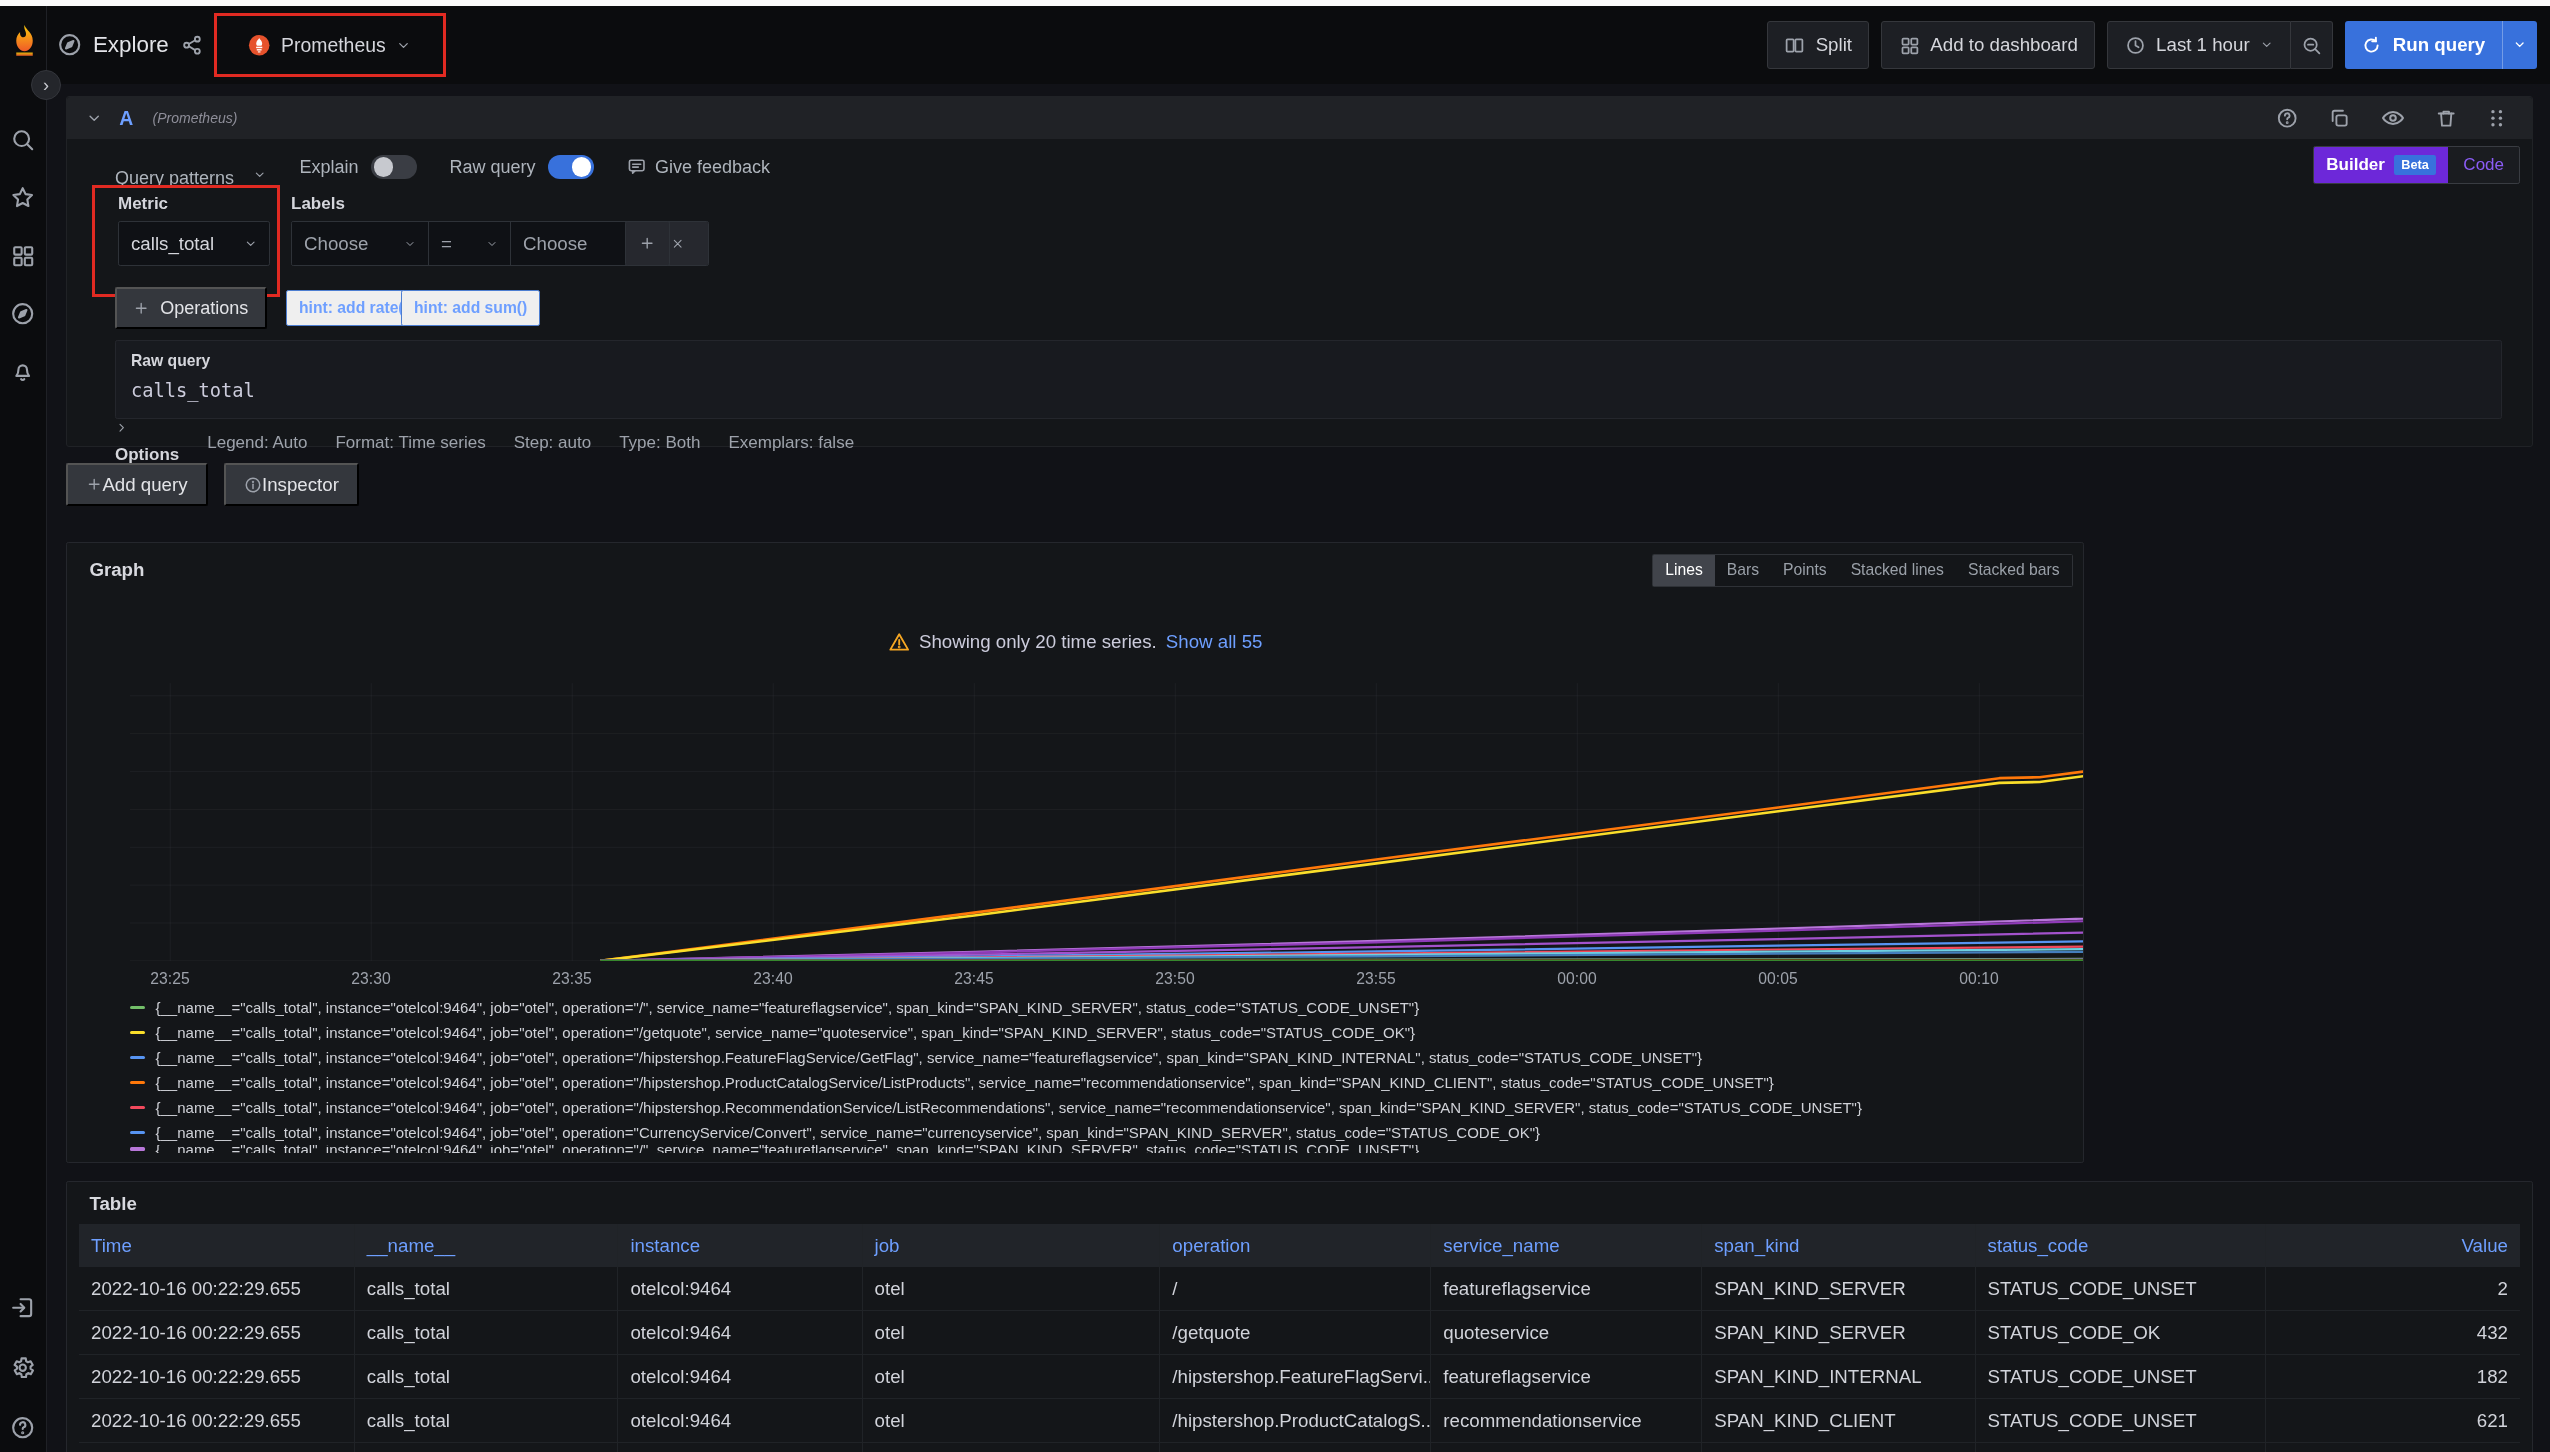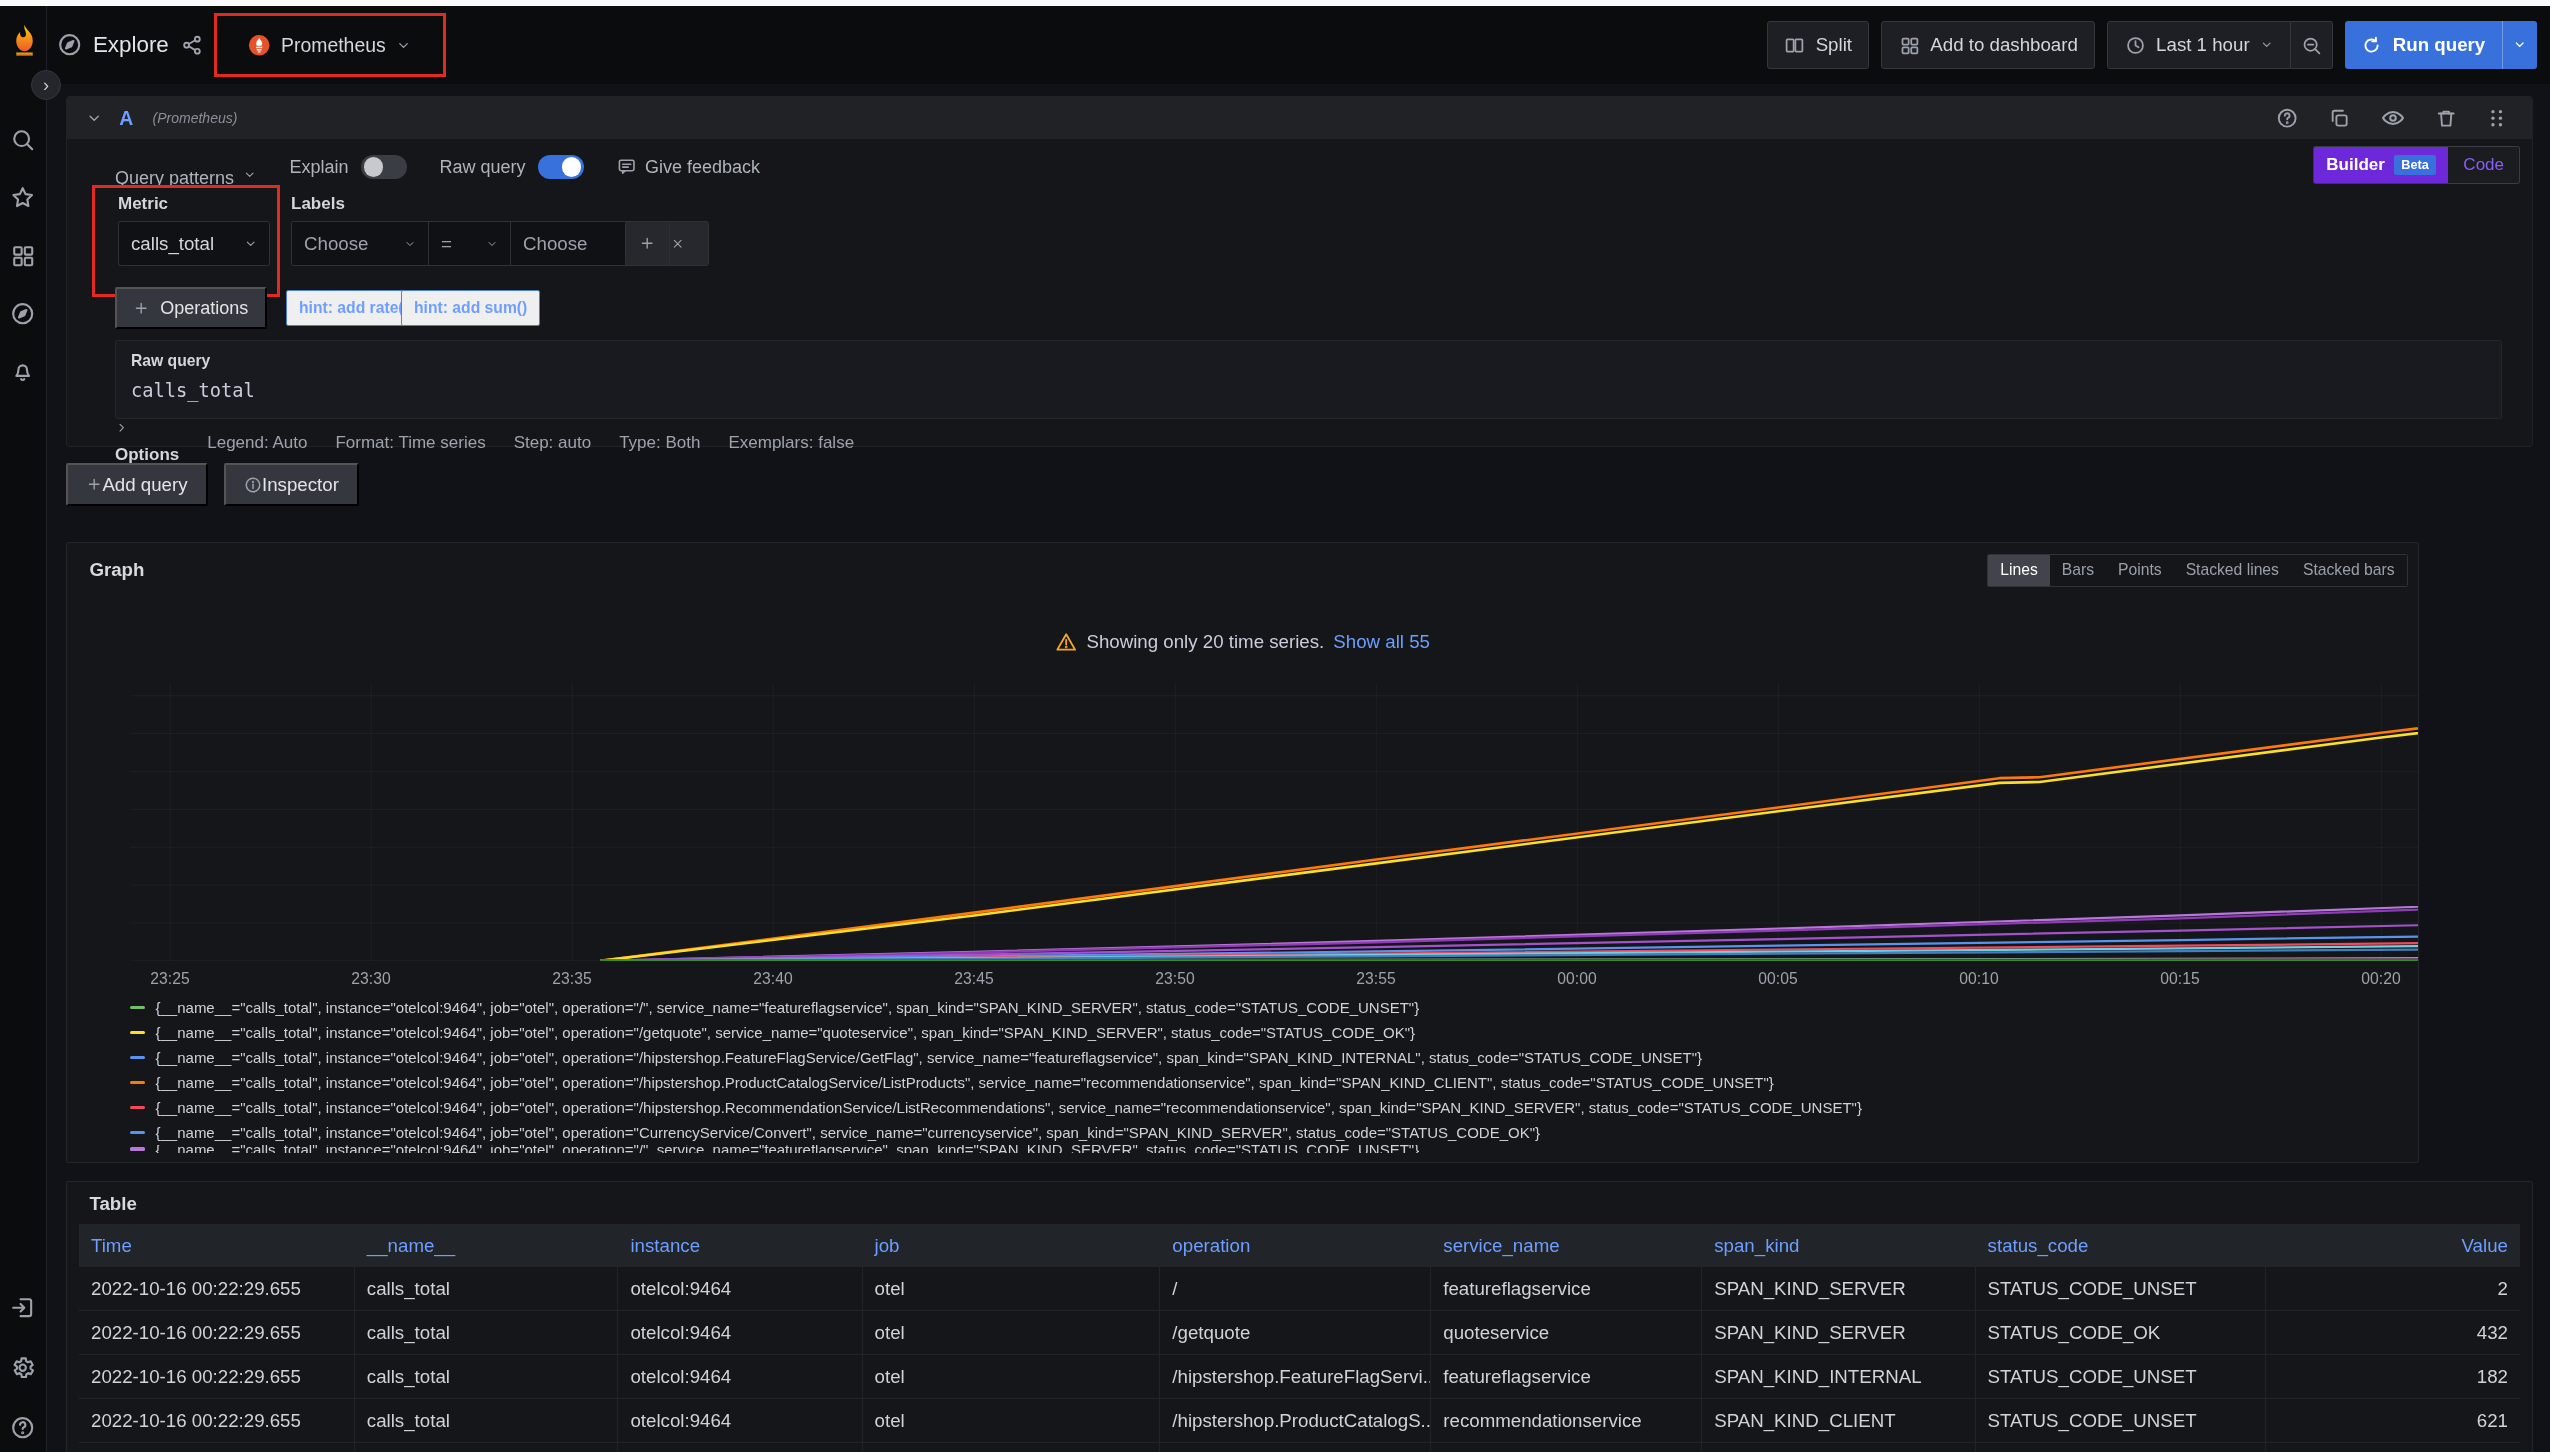--- a/index.html
+++ b/index.html
@@ -37,21 +37,21 @@
 
   
   .qcard{position:absolute;left:66px;top:96px;width:2467px;height:351px;background:#141619;
          border:0.7px solid #202226;border-radius:3px;box-sizing:border-box;}
   .qhead{position:absolute;left:0;top:0;width:100%;height:42px;background:#202226;border-radius:3px 3px 0 0;
          display:flex;align-items:center;box-sizing:border-box;padding:0 25.4px 0 19.4px;}
   .qref{color:#6e9fff;font-weight:700;font-size:19.4px;margin:0 19.4px 0 16.4px;}
   .qds{color:#8e8e99;font-style:italic;font-size:14px;}
   .qhead-icons{margin-left:auto;display:flex;gap:30px;align-items:center;}
   .qtoolbar{position:absolute;left:48px;top:52px;height:36px;display:flex;align-items:center;gap:33px;}
-  .qp{display:flex;align-items:flex-start;gap:9px;font-size:18px;color:#aeb4bc;margin-top:22px;}
+  .qp{display:flex;align-items:flex-start;gap:19px;font-size:18px;color:#aeb4bc;margin-top:22px;}
   .tgl-wrap{display:flex;align-items:center;gap:12px;font-size:18px;color:#aeb4bc;}
   .toggle{width:46px;height:24px;border-radius:12px;background:#3a3d44;position:relative;}
   .toggle::after{content:"";position:absolute;width:19.4px;height:19.4px;border-radius:50%;background:#c7c9cf;top:2.2px;left:3px;}
   .toggle.on{background:#3871dc;}
   .toggle.on::after{left:24px;background:#fff;}
   .feedback{display:flex;align-items:center;gap:9px;font-size:18px;color:#aeb4bc;}
   .segctl{position:absolute;right:12px;top:49px;height:36px;display:flex;align-items:center;background:#1a1c20;
           border:0.7px solid #393c42;border-radius:2.2px;overflow:hidden;}
   .seg-active{height:100%;display:flex;align-items:center;gap:9px;padding:0 12px;background:#6d28d9;color:#fff;font-weight:700;font-size:17px;}
   .beta{background:#3871dc;color:#fff;font-size:12.7px;font-weight:700;border-radius:2.2px;padding:3px 7.5px;}
@@ -77,21 +77,21 @@
   .rawlabel{font-size:15.7px;font-weight:700;color:#d5d6dc;}
   .rawquery{font-family:"DejaVu Sans Mono",monospace;font-size:18.7px;color:#ccccdc;margin-top:10.5px;}
   .optrow{position:absolute;left:48px;top:333px;height:25.4px;display:flex;align-items:center;gap:28px;font-size:17px;color:#9da2ab;}
   .optrow .opt-main{display:flex;align-items:flex-start;gap:10.5px;color:#d5d6dc;font-weight:700;flex-direction:column;}
 
   .actions-row{position:absolute;left:66px;top:463px;display:flex;gap:16.4px;}
   .btn2{height:43px;display:flex;align-items:center;gap:0;padding:0 18px;background:#34373d;border-radius:2.2px;
         font-size:18.7px;font-weight:500;color:#e3e4e8;}
 
   
-  .gpanel{position:absolute;left:66px;top:542px;width:2353px;height:621px;background:#141619;
+  .gpanel{position:absolute;left:66px;top:542px;width:2018px;height:621px;background:#141619;
           border:0.7px solid #25272d;border-radius:2.2px;box-sizing:border-box;overflow:hidden;}
   .gtitle{position:absolute;left:22.4px;top:16.4px;font-size:18.7px;font-weight:600;color:#d8d9df;}
   .modes{position:absolute;right:10.5px;top:10.5px;display:flex;border:0.7px solid #2f3237;border-radius:1.5px;overflow:hidden;}
   .mode{padding:6.7px 12px;font-size:15.7px;color:#9aa0a8;}
   .mode.active{background:#41444b;color:#fff;}
   .gwarn{position:absolute;left:0;top:88px;width:100%;display:flex;align-items:center;justify-content:center;gap:9px;font-size:18.7px;color:#ccccdc;}
   .gwarn a{color:#6e9fff;text-decoration:none;}
   .chart{position:absolute;left:0;top:0;width:100%;height:100%;}
   #y-labels{position:absolute;left:0;top:140px;width:54px;height:278px;}
   .ytick{position:absolute;right:0;transform:translateY(-50%);font-size:15.7px;color:#9da2ab;}

